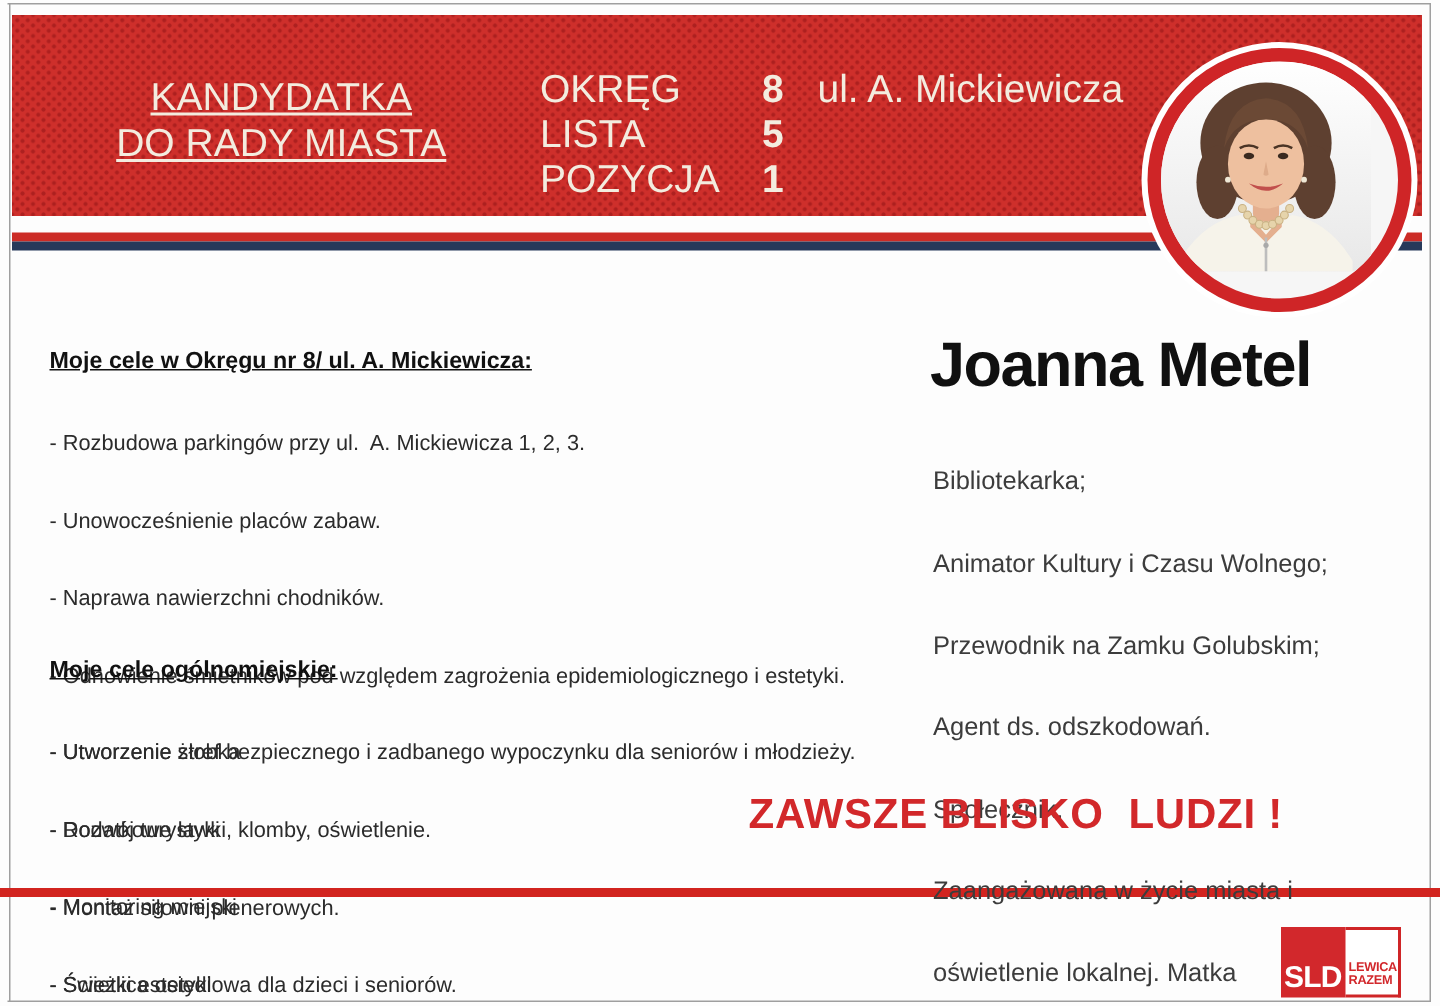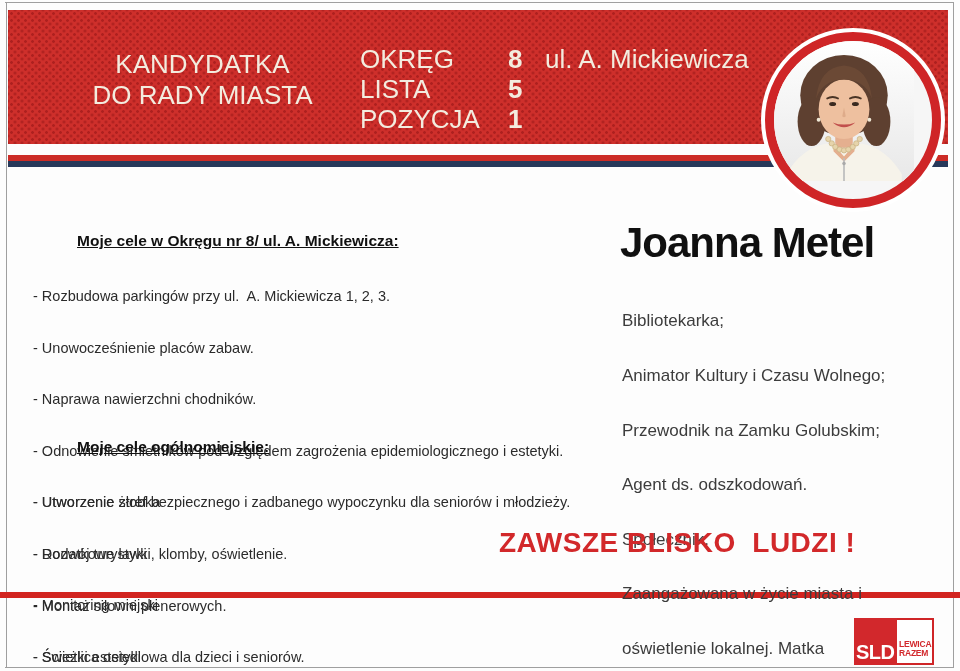--- a/index.html
+++ b/index.html
@@ -17,42 +17,42 @@
   .banner{position:absolute;left:8px;top:10px;width:940px;height:134px;z-index:1;
     background-color:#ce2f2b;
     background-image:
       radial-gradient(circle, rgba(140,18,20,.5) 1.1px, transparent 1.6px),
       radial-gradient(circle, rgba(140,18,20,.5) 1.1px, transparent 1.6px);
     background-size:7px 7px;
     background-position:0 0,3.5px 3.5px;}
   .stripe-red{position:absolute;left:8px;top:155px;width:940px;height:6px;background:#cc2c26;z-index:1;}
   .stripe-navy{position:absolute;left:8px;top:161px;width:940px;height:6px;background:#27395a;z-index:1;}
 
-  .role{position:absolute;left:70px;top:49px;width:265px;text-align:center;
-    color:#f3ecdf;font-size:26px;line-height:31px;z-index:2;}
+  .role{position:absolute;left:55px;top:49px;width:265px;text-align:center;
+    color:#f3ecdf;font-size:26px;line-height:31px;z-index:2;text-decoration:underline;}
   .fields{position:absolute;left:360px;top:44px;color:#f3ecdf;font-size:26px;line-height:30px;z-index:2;}
   .fields .row{white-space:nowrap;}
   .fields .lbl{display:inline-block;width:148px;}
   .fields .val{font-weight:bold;}
   .street{position:absolute;left:545px;top:44px;color:#f3ecdf;font-size:26px;z-index:2;white-space:nowrap;}
 
   
   .photo-outer{position:absolute;left:761px;top:28px;width:184px;height:184px;border-radius:50%;
     background:#ffffff;z-index:3;}
   .photo-ring{position:absolute;left:4px;top:4px;width:158px;height:158px;border-radius:50%;
     border:9px solid #cf2527;background:#f6f6f6;overflow:hidden;}
   .photo-ring svg{display:block;}
 
   
   .goals{position:absolute;left:33px;color:#2b2b2b;font-size:14.5px;line-height:17.2px;
     white-space:pre;z-index:2;}
   .goals-district{top:198px;}
   .goals-city{top:404px;}
   .goals .heading{font-weight:bold;text-decoration:underline;font-size:15.5px;color:#111;
-    margin-bottom:4px;margin-left:44px;}
+    margin-bottom:4px;}
 
   
   .name{position:absolute;left:620px;top:219px;font-size:42px;font-weight:bold;color:#101010;
     letter-spacing:-1px;z-index:2;white-space:nowrap;}
   .bio{position:absolute;left:622px;top:276px;font-size:17px;line-height:18.2px;color:#3c3c3c;
     z-index:2;white-space:pre;}
 
   .slogan{position:absolute;left:499px;top:527px;font-size:28px;font-weight:bold;color:#d2282a;
     letter-spacing:.5px;white-space:pre;z-index:2;}
 

